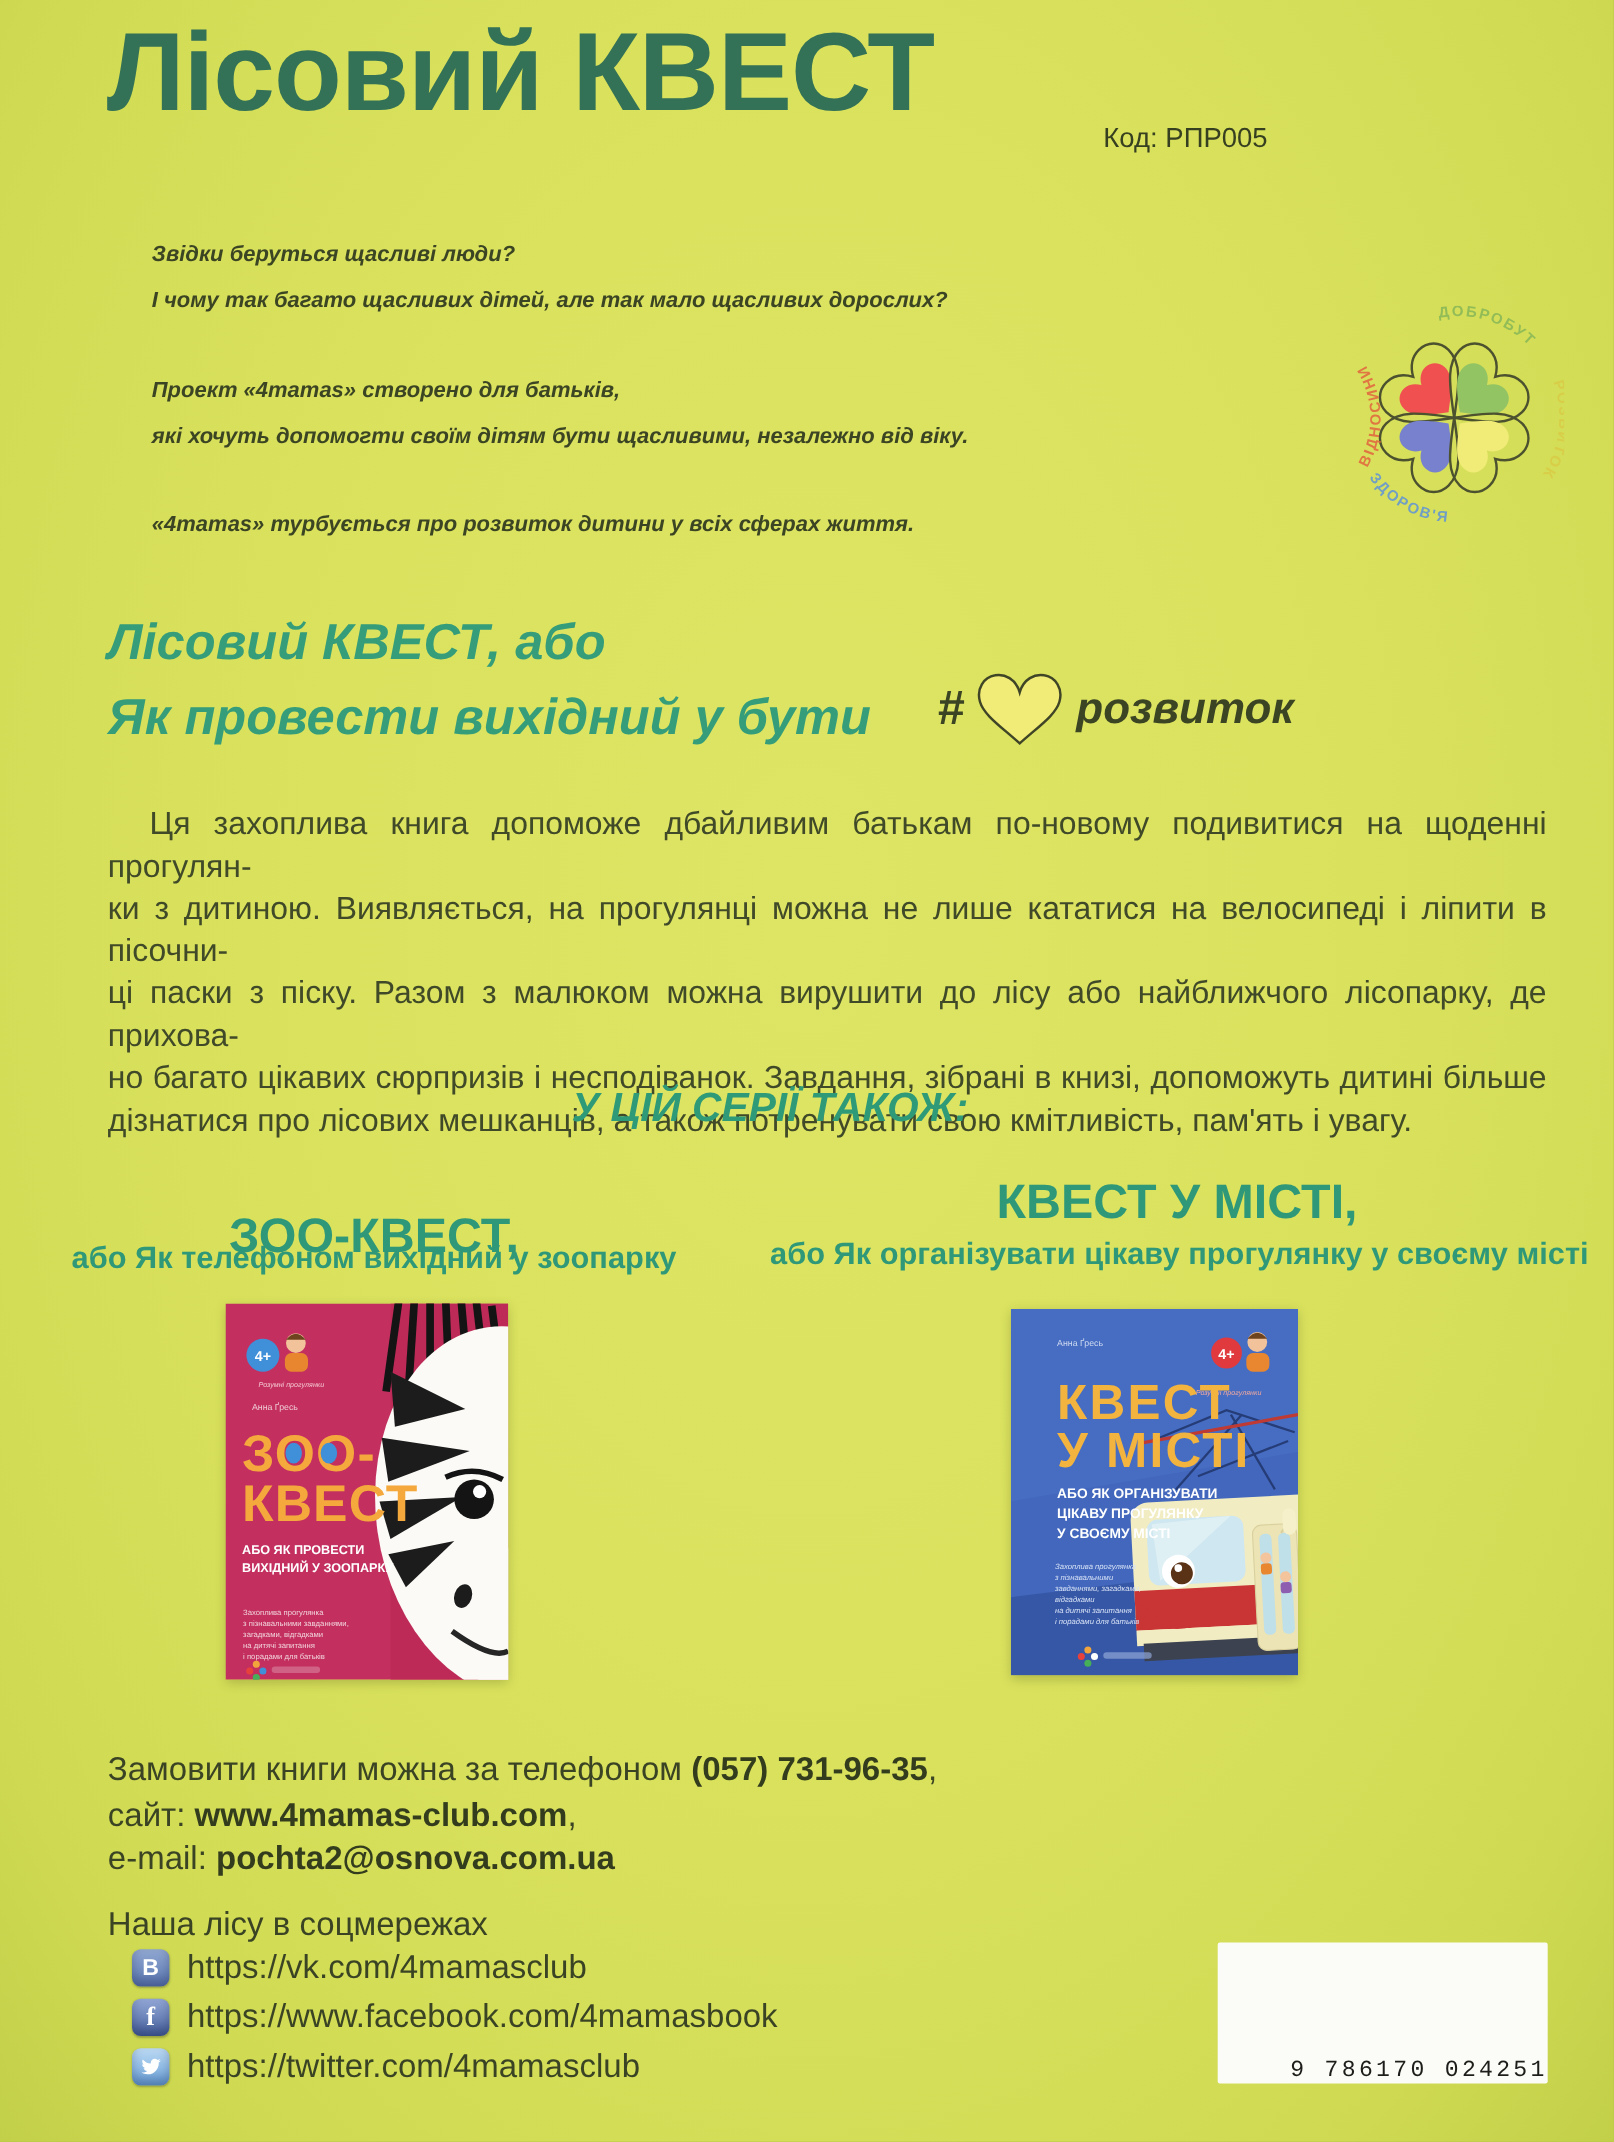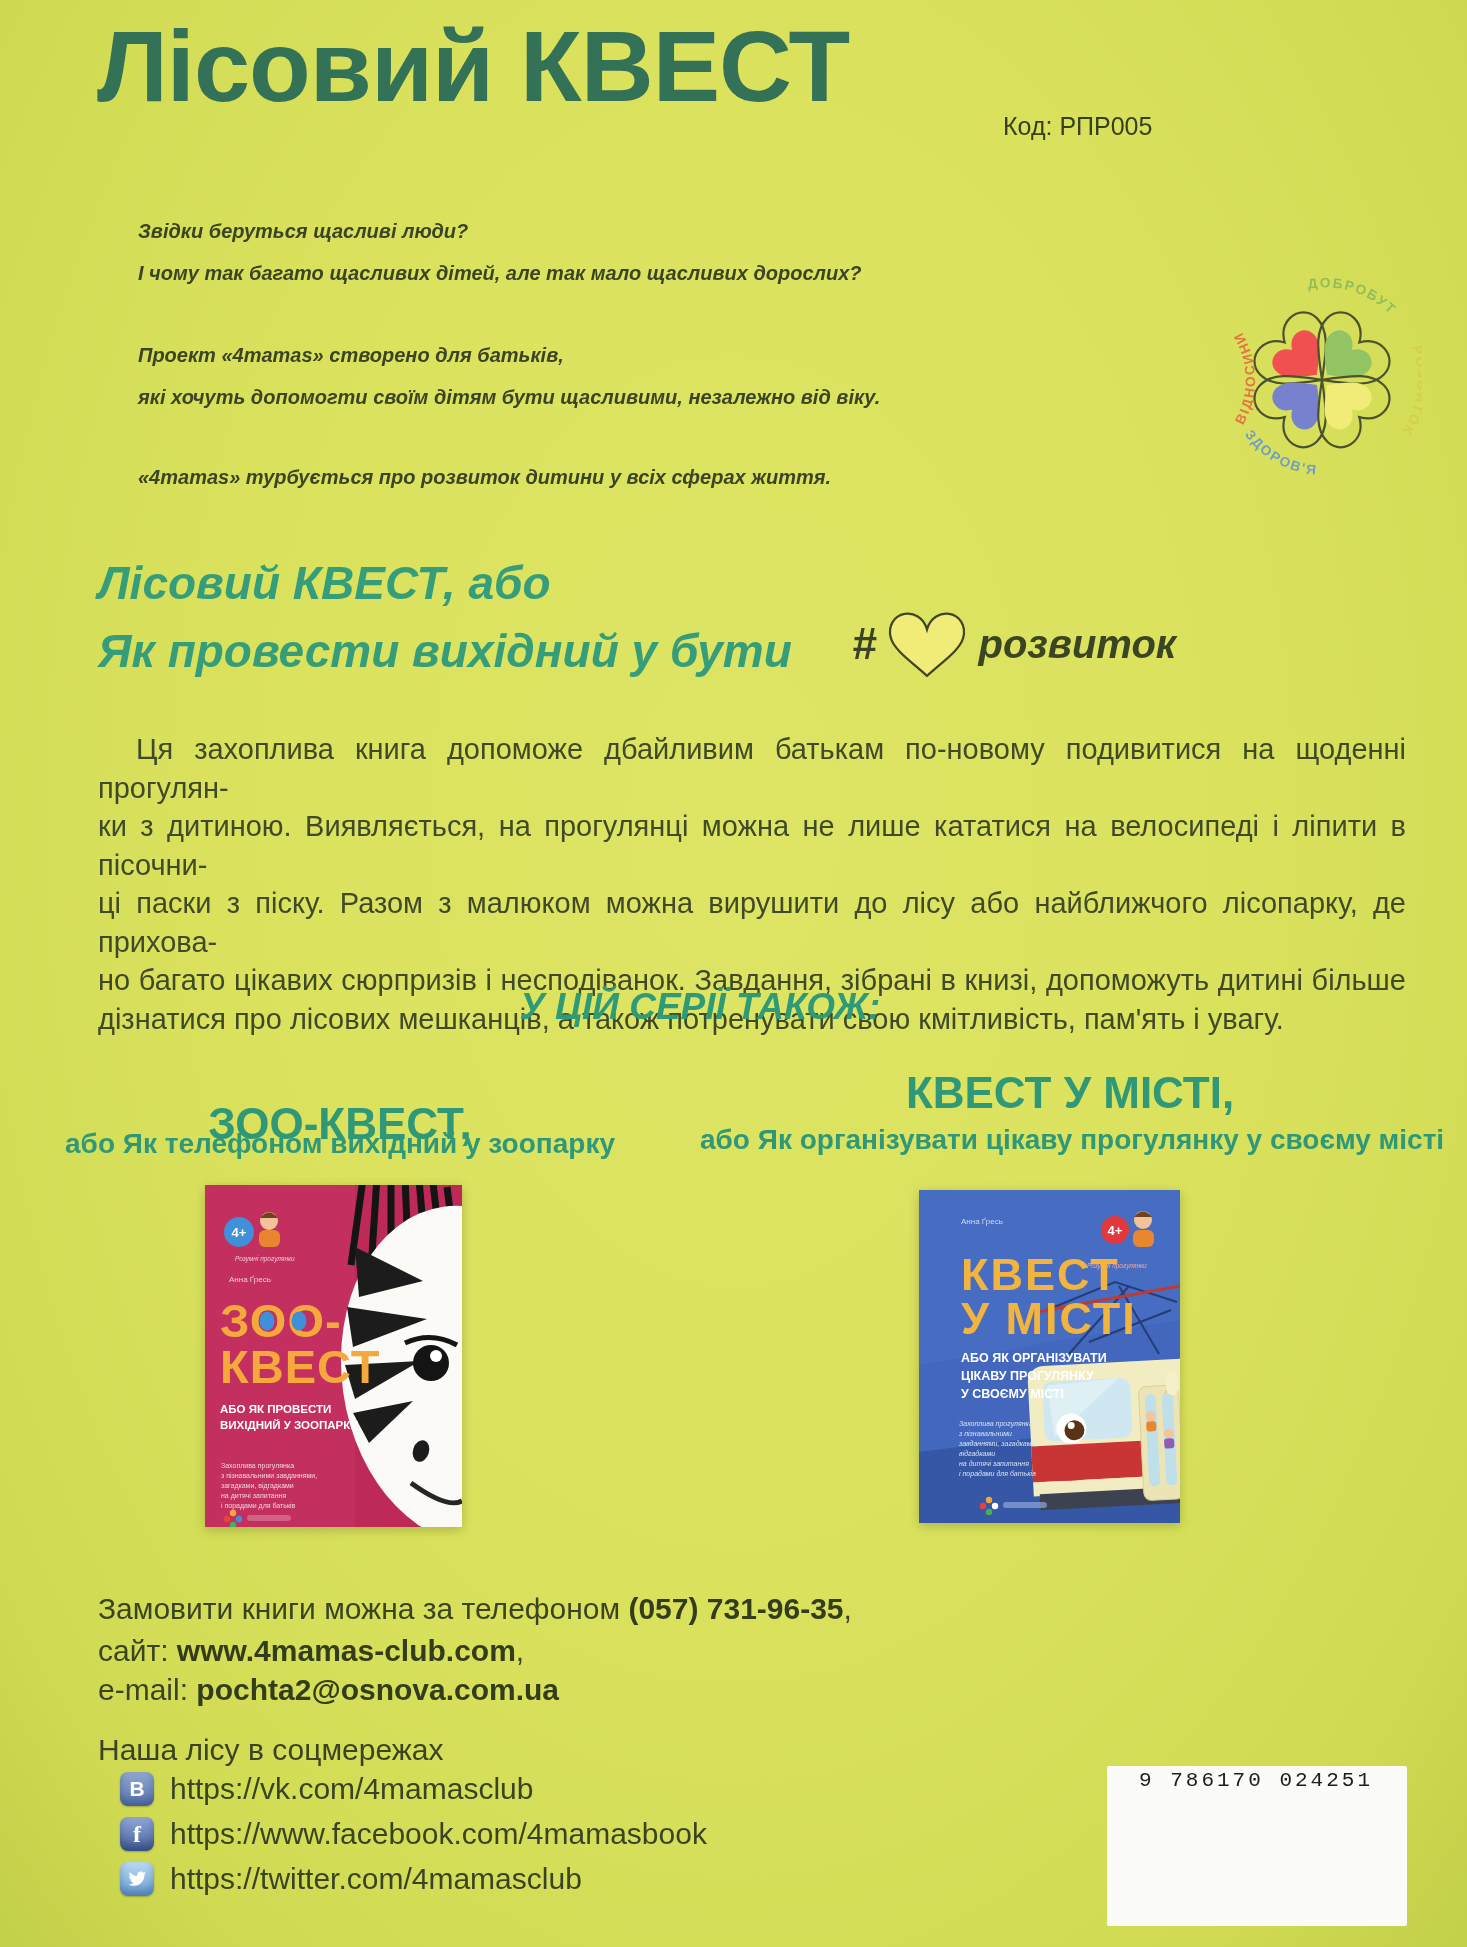--- a/index.html
+++ b/index.html
@@ -25,22 +25,22 @@
   .cover{position:absolute;box-shadow:0 3px 10px rgba(60,70,20,.28);}
   .contact{font-size:30px;color:#3a4424;white-space:nowrap;}
   .contact b{font-weight:700;color:#333d1d;}
   .social-row{display:flex;align-items:center;gap:16px;}
   .s-icon{width:34px;height:34px;border-radius:8px;display:flex;align-items:center;justify-content:center;
           color:#fff;font-weight:700;font-size:21px;box-shadow:inset 0 -6px 10px rgba(0,0,40,.25), 0 1px 2px rgba(0,0,0,.25);}
   .s-vk{background:linear-gradient(180deg,#90a7d0,#5b79b4);}
   .s-fb{background:linear-gradient(180deg,#93a7d6,#46639f);font-family:"Liberation Serif","DejaVu Serif",serif;font-size:24px;}
   .s-tw{background:linear-gradient(180deg,#bcd9f2,#6aa3dc);}
   .url{font-size:30px;color:#3a4424;white-space:nowrap;}
-  .barcode-box{position:absolute;left:1107px;top:1766px;width:300px;height:160px;background:#fbfbf7;border-radius:2px;
-               display:flex;flex-direction:row;align-items:flex-start;}
+  .barcode-box{position:absolute;left:1107px;top:1766px;width:300px;height:128px;background:#fbfbf7;border-radius:2px;
+               display:flex;flex-direction:column;align-items:flex-end;}
   .bars{height:92px;margin:10px 16px 0 16px;
     background-image:
       linear-gradient(90deg, transparent 0 61.5%, #2f7d4c 61.5% 62.6%, transparent 62.6%),
       repeating-linear-gradient(90deg,
         #1d1d1b 0px,#1d1d1b 2px, transparent 2px, transparent 5px,
         #1d1d1b 5px,#1d1d1b 6px, transparent 6px, transparent 10px,
         #1d1d1b 10px,#1d1d1b 14px, transparent 14px, transparent 16px,
         #1d1d1b 16px,#1d1d1b 18px, transparent 18px, transparent 22px);
   }
   .barcode-num{font-family:"Liberation Mono","DejaVu Sans Mono",monospace;font-size:21px;letter-spacing:3px;

